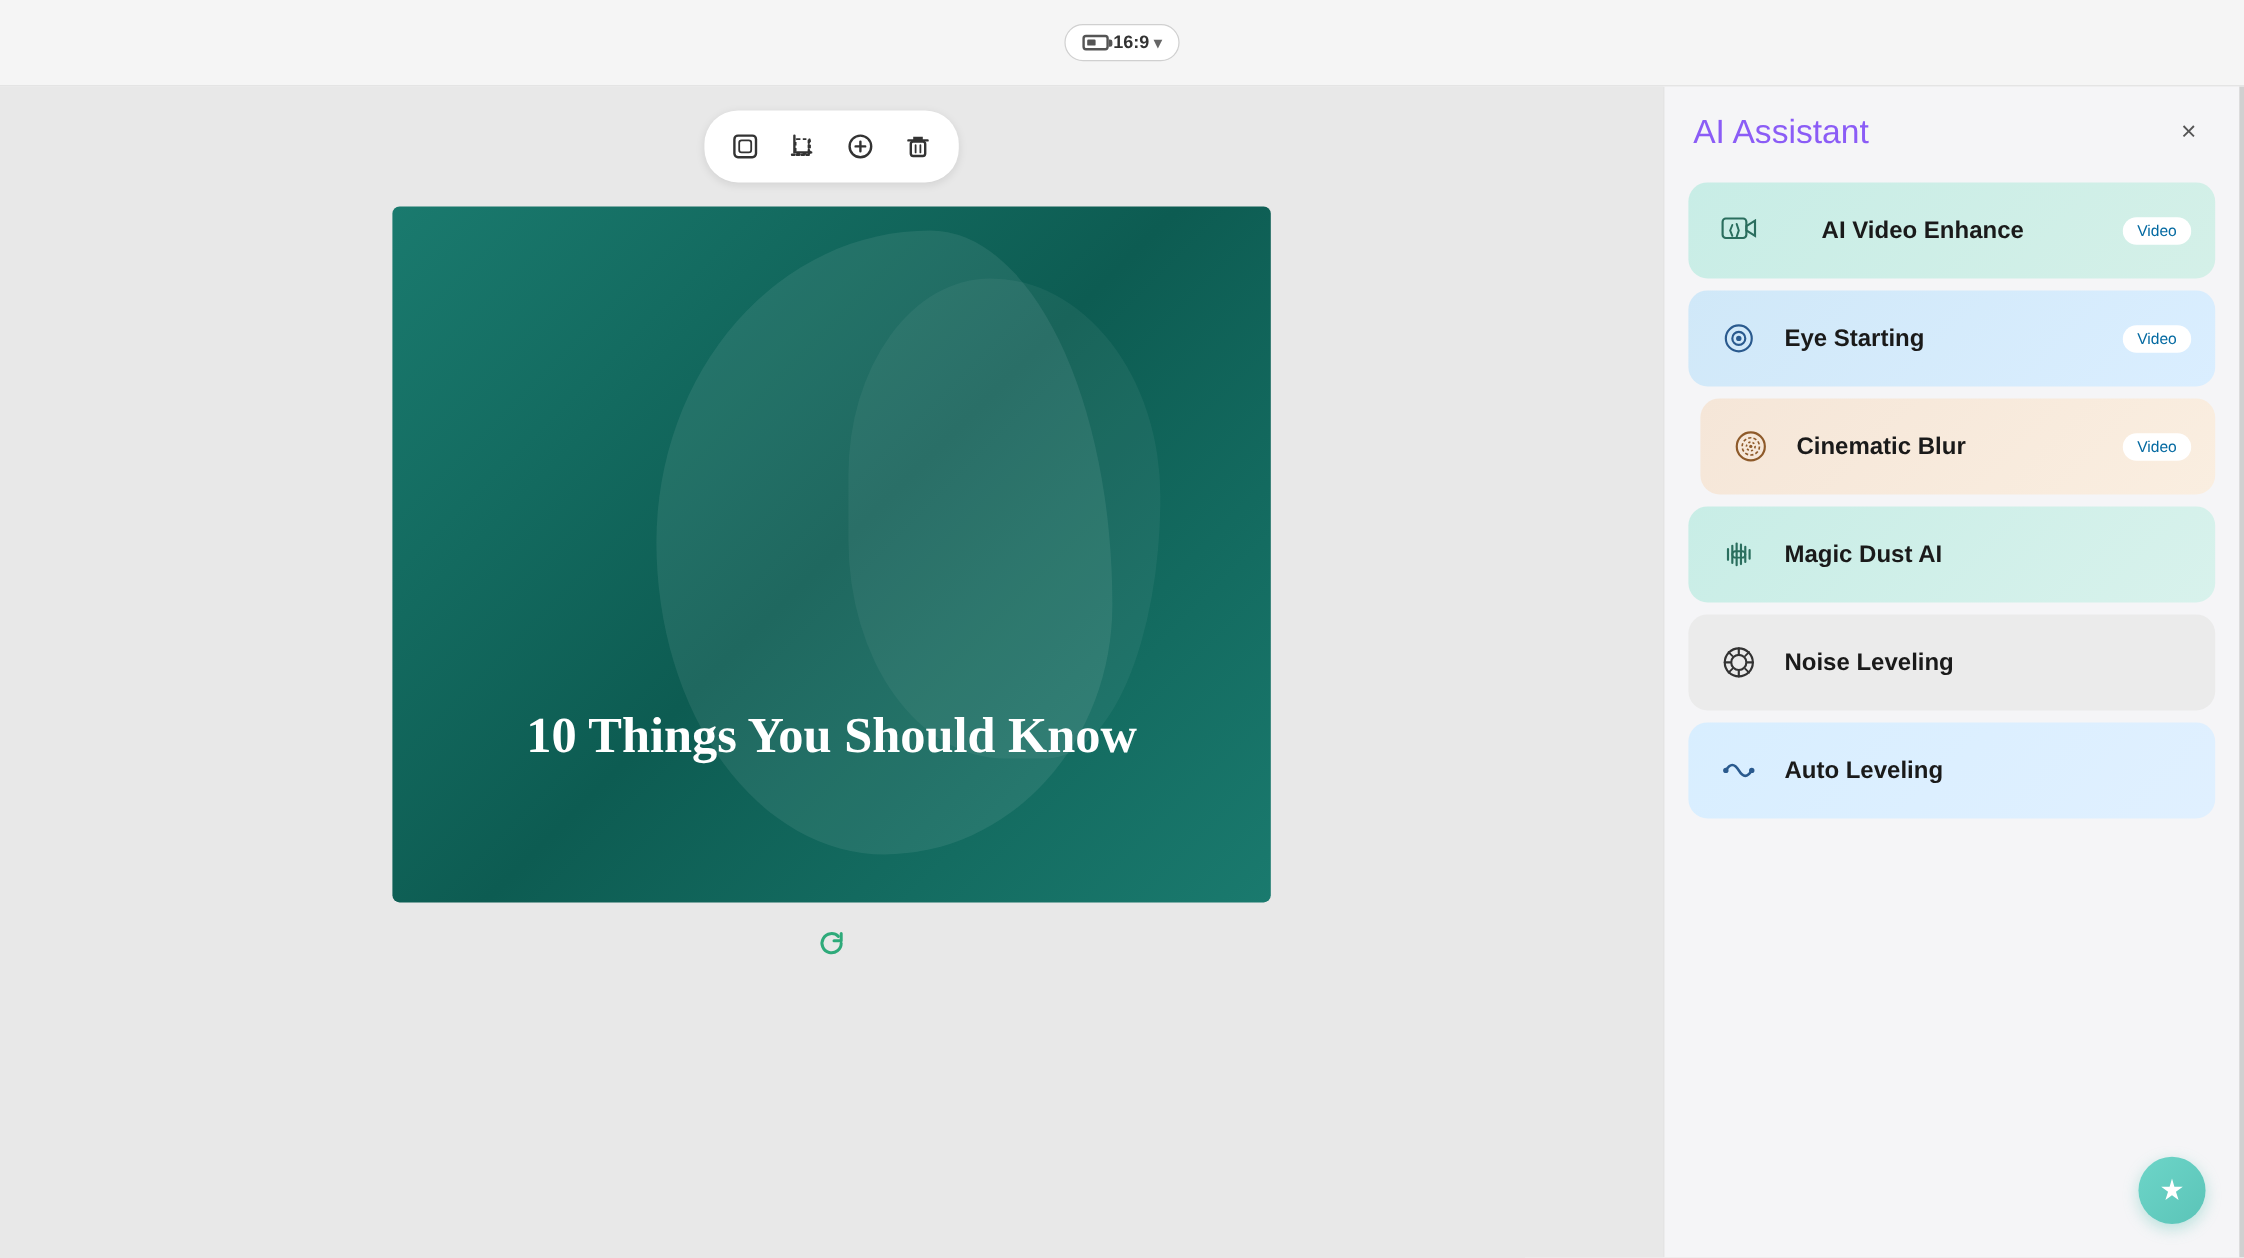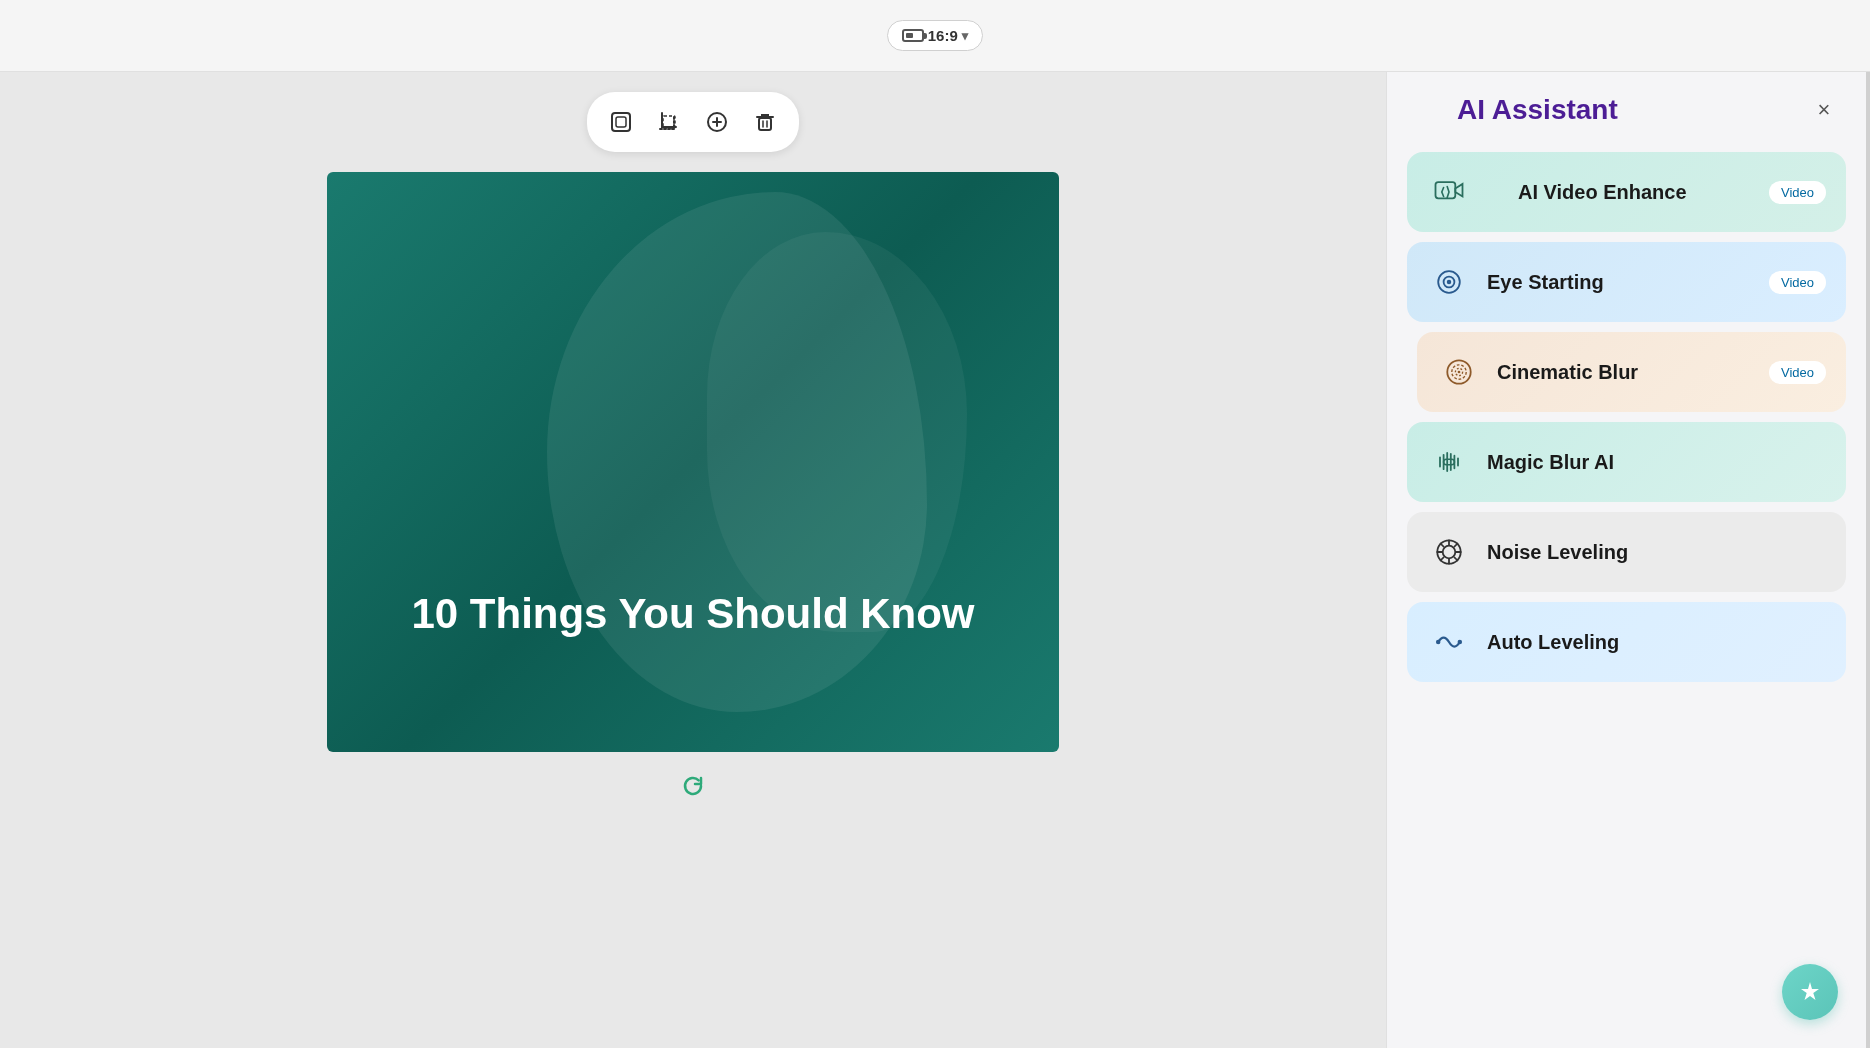--- a/index.html
+++ b/index.html
@@ -109,20 +109,21 @@
     .video-preview {
       width: 732px;
       height: 580px;
       background: linear-gradient(135deg, #1a7a6e 0%, #0d5c52 50%, #1a7a6e 100%);
       border-radius: 6px;
       overflow: hidden;
       position: relative;
       display: flex;
       align-items: center;
       justify-content: center;
+      font-family: Liberation Serif, serif;
     }
 
     
     .blob-shape {
       position: absolute;
       width: 380px;
       height: 520px;
       background: rgba(255,255,255,0.08);
       border-radius: 60% 40% 50% 50% / 50% 60% 40% 50%;
       left: 220px;
@@ -178,23 +179,22 @@
     .ai-panel-header {
       display: flex;
       align-items: center;
       justify-content: space-between;
       margin-bottom: 24px;
       padding: 0 4px;
     }
 
     .ai-panel-title {
       font-size: 28px;
-      font-weight: 700;
-      color: #4c1d95;
-      margin-left: 46px;
+      font-weight: 400;
+      color: #8b5cf6;
     }
 
     .close-btn {
       width: 36px;
       height: 36px;
       display: flex;
       align-items: center;
       justify-content: center;
       cursor: pointer;
       color: #555;
@@ -410,21 +410,21 @@
         <svg viewBox="0 0 40 40" fill="none" xmlns="http://www.w3.org/2000/svg">
           <rect x="14" y="17" width="12" height="6" rx="3" stroke="#2a6e5e" stroke-width="1.8" fill="none"></rect>
           <line x1="10" y1="15" x2="10" y2="25" stroke="#2a6e5e" stroke-width="2" stroke-linecap="round"></line>
           <line x1="14" y1="12" x2="14" y2="28" stroke="#2a6e5e" stroke-width="2" stroke-linecap="round"></line>
           <line x1="18" y1="10" x2="18" y2="30" stroke="#2a6e5e" stroke-width="2" stroke-linecap="round"></line>
           <line x1="22" y1="11" x2="22" y2="29" stroke="#2a6e5e" stroke-width="2" stroke-linecap="round"></line>
           <line x1="26" y1="13" x2="26" y2="27" stroke="#2a6e5e" stroke-width="2" stroke-linecap="round"></line>
           <line x1="30" y1="16" x2="30" y2="24" stroke="#2a6e5e" stroke-width="2" stroke-linecap="round"></line>
         </svg>
       </div>
-      <span class="ai-card-label">Magic Blur AI</span>
+      <span class="ai-card-label">Magic Dust AI</span>
     </div>
 
     <div class="ai-card ai-card-light">
       <div class="ai-card-icon">
         <svg viewBox="0 0 40 40" fill="none" xmlns="http://www.w3.org/2000/svg">
           <circle cx="20" cy="20" r="13" stroke="#333" stroke-width="2" fill="none"></circle>
           <circle cx="20" cy="20" r="7" stroke="#333" stroke-width="2" fill="none"></circle>
           <line x1="20" y1="7" x2="20" y2="12" stroke="#333" stroke-width="2" stroke-linecap="round"></line>
           <line x1="20" y1="28" x2="20" y2="33" stroke="#333" stroke-width="2" stroke-linecap="round"></line>
           <line x1="7" y1="20" x2="12" y2="20" stroke="#333" stroke-width="2" stroke-linecap="round"></line>

